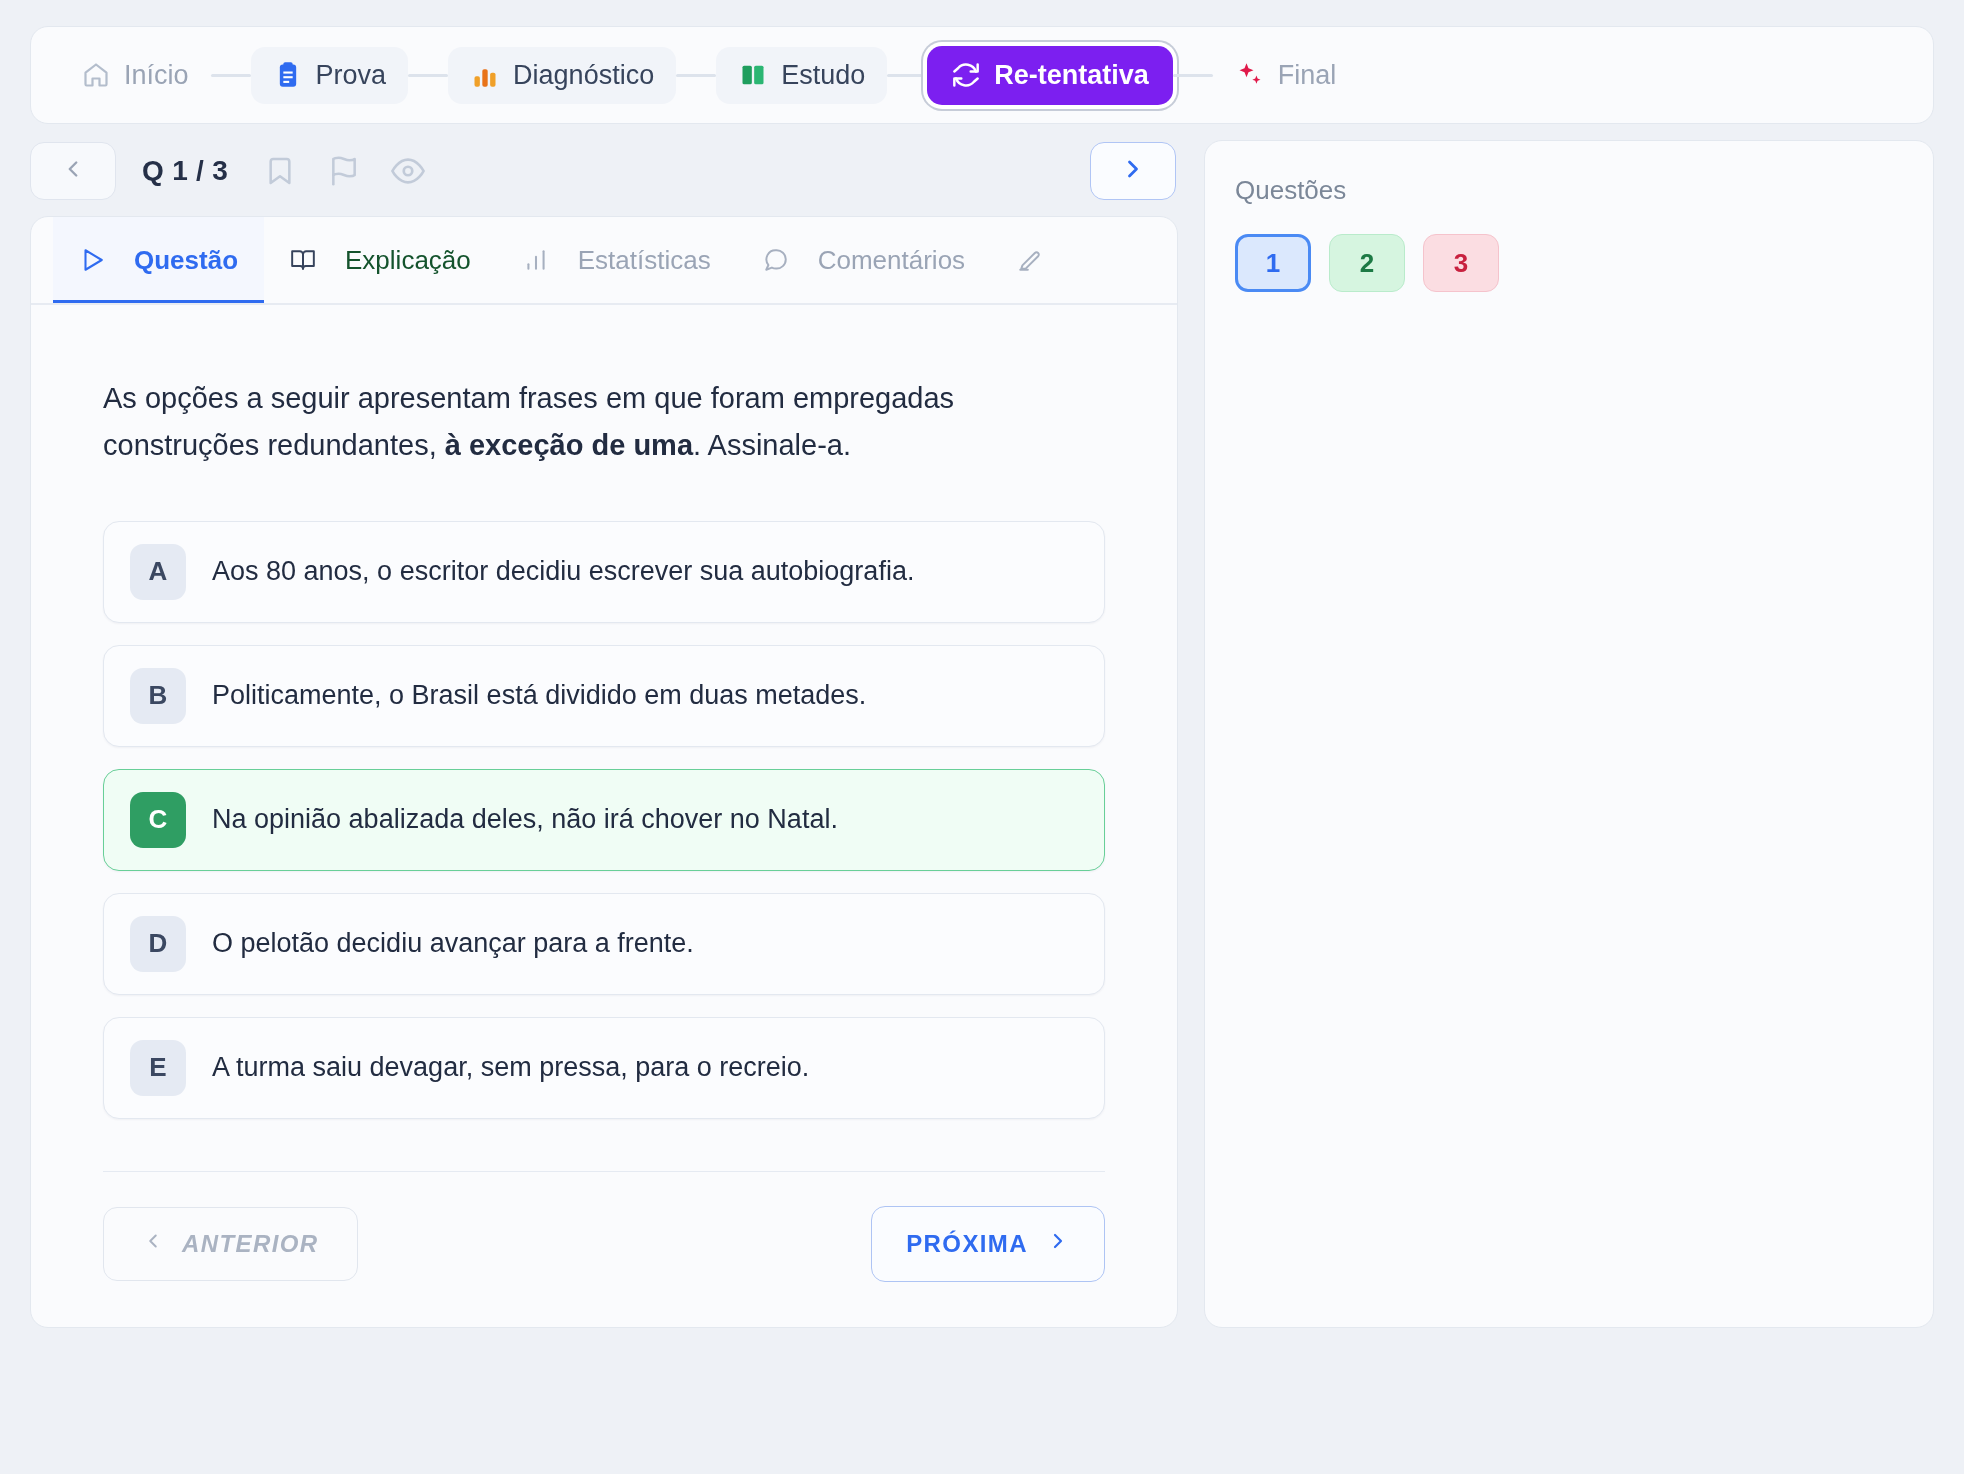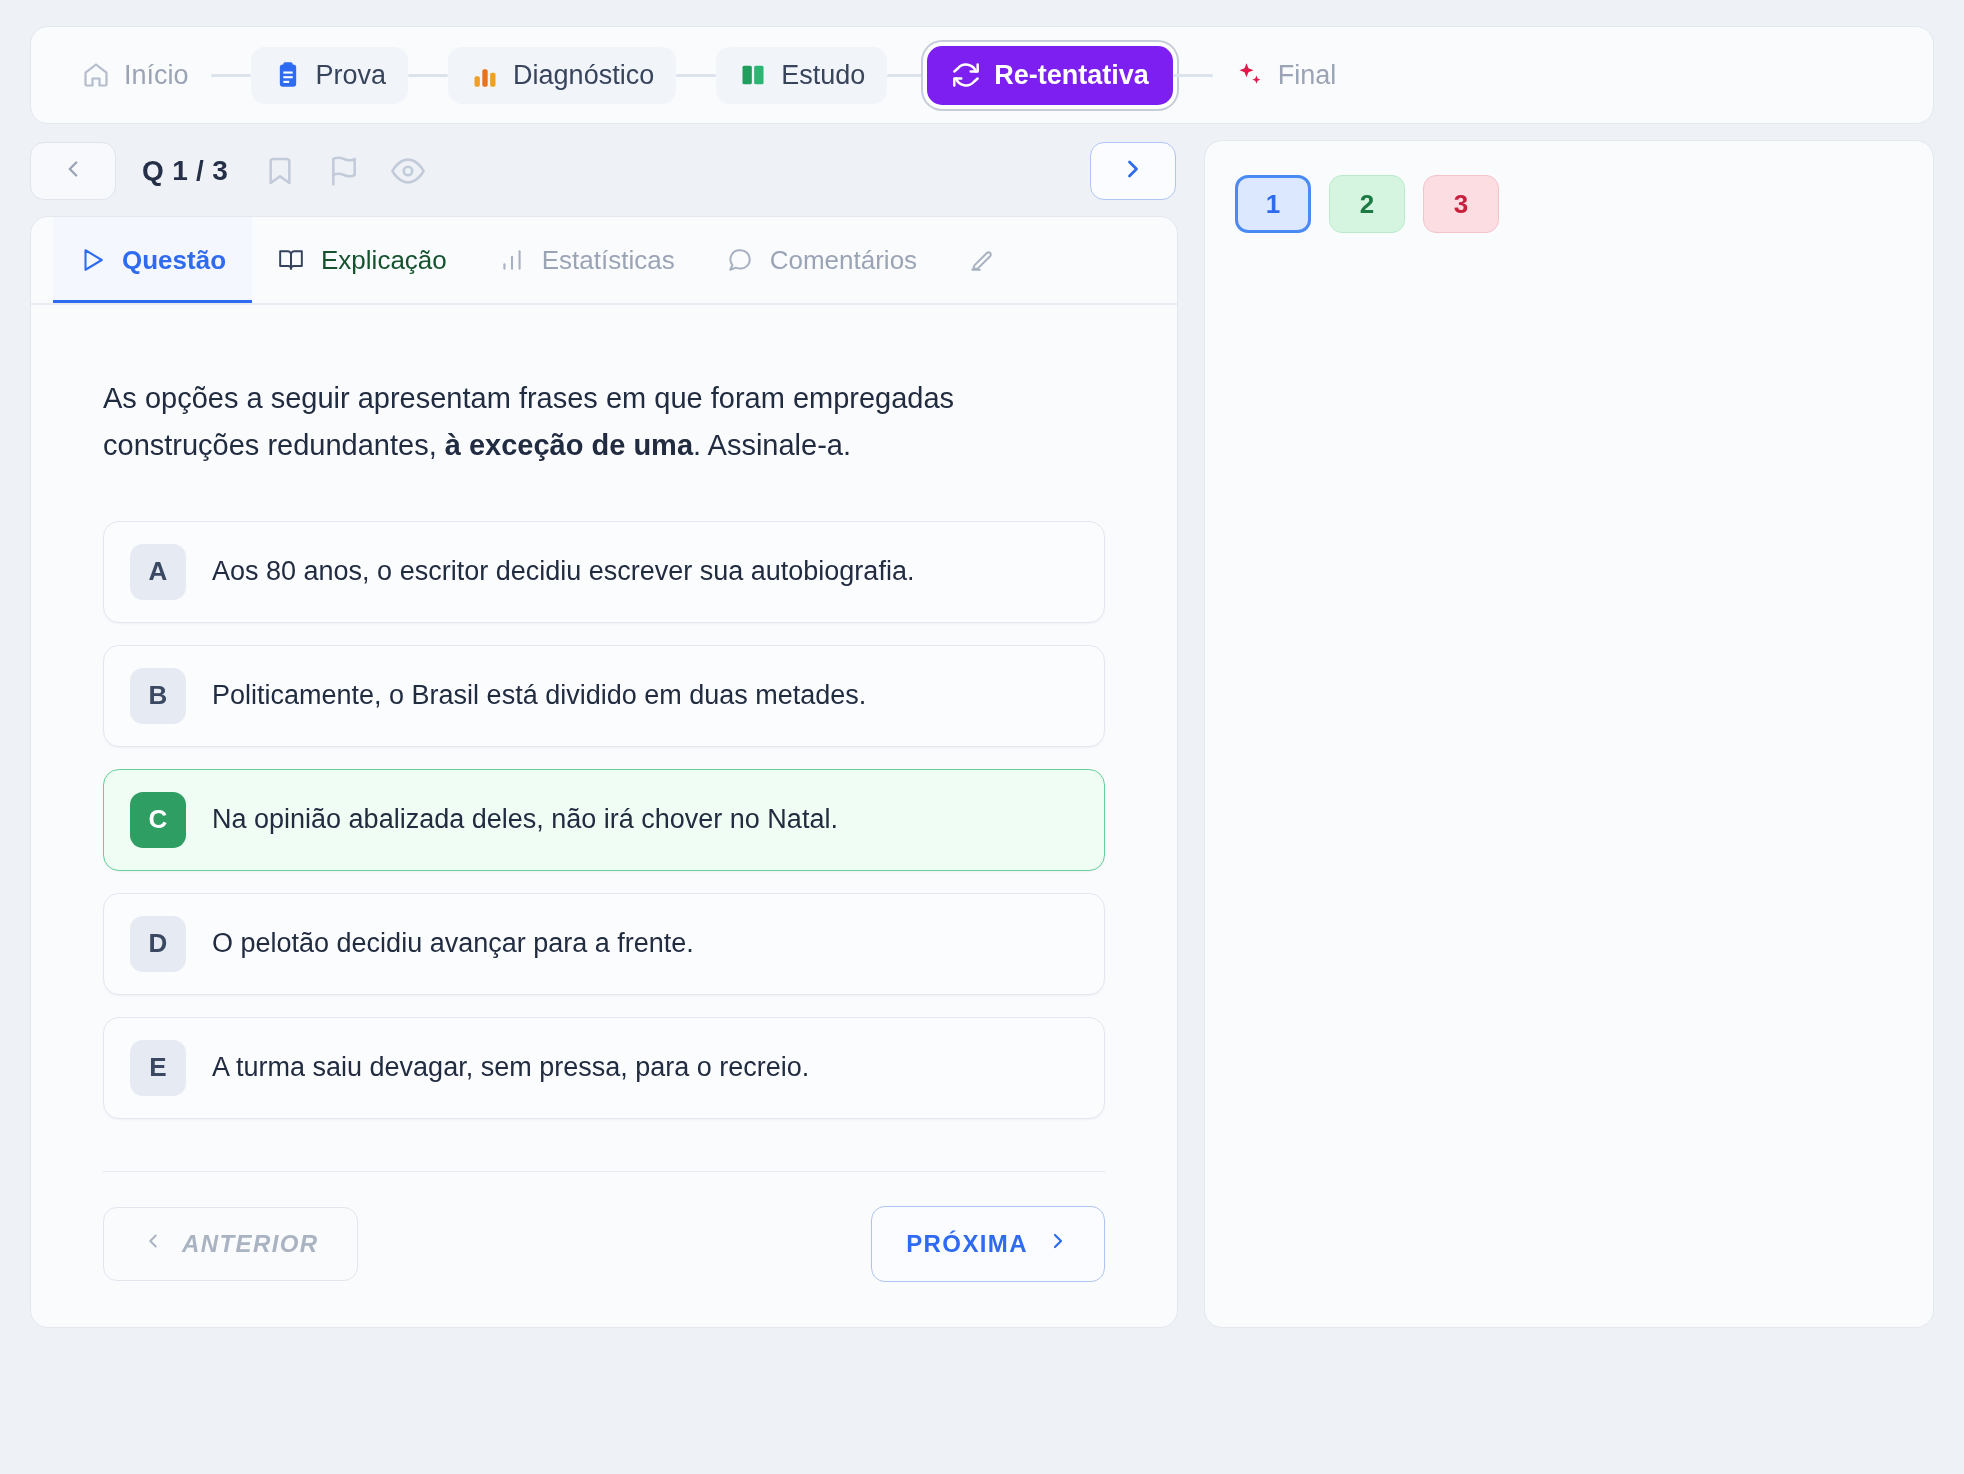--- a/index.html
+++ b/index.html
@@ -53,21 +53,21 @@
   .hicons { display: flex; align-items: center; gap: 16px; margin-left: 28px; }
   .spacer { flex: 1; }
 
   
   .card {
     background: #fafbfd; border: 1px solid #e3e8ef; border-radius: 18px;
     flex: 1; display: flex; flex-direction: column; min-height: 0; overflow: hidden;
   }
   .tabs { display: flex; align-items: stretch; height: 88px; border-bottom: 2px solid #e7ebf2; padding: 0 22px; overflow: hidden; flex: none; }
   .tab {
-    display: flex; align-items: center; gap: 17px; padding: 0 26px;
+    display: flex; align-items: center; gap: 29px; padding: 0 26px;
     font-size: 26px; color: #9aa4b5; cursor: pointer; position: relative; white-space: nowrap;
   }
   .tab.dark { color: #14532d; }
   .tab.active { color: #2f6bf0; font-weight: 700; background: #f4f7fe; }
   .tab.active::after { content:""; position:absolute; left:0; right:0; bottom:-2px; height:5px; background:#2f6bf0; }
 
   .content { padding: 70px 72px 0 72px; flex: 1; min-height: 0; }
   .prompt { font-size: 29px; line-height: 1.62; color: #222c41; max-width: 1290px; }
   .prompt b { font-weight: 700; }
 
@@ -313,20 +313,21 @@
                     <polyline points="9 18 15 12 9 6"></polyline>
                   </svg>
               </span>
             </div>
           </div>
         </div>
       </div>
     </div>
 
     <div class="right">
+      <div class="rtitle">Questões</div>
       <div class="chips" id="chips">
           <div class="chip cur">1</div>
           <div class="chip ok">2</div>
           <div class="chip bad">3</div>
         </div>
     </div>
   </div>
 </div>
 
 </body></html>

